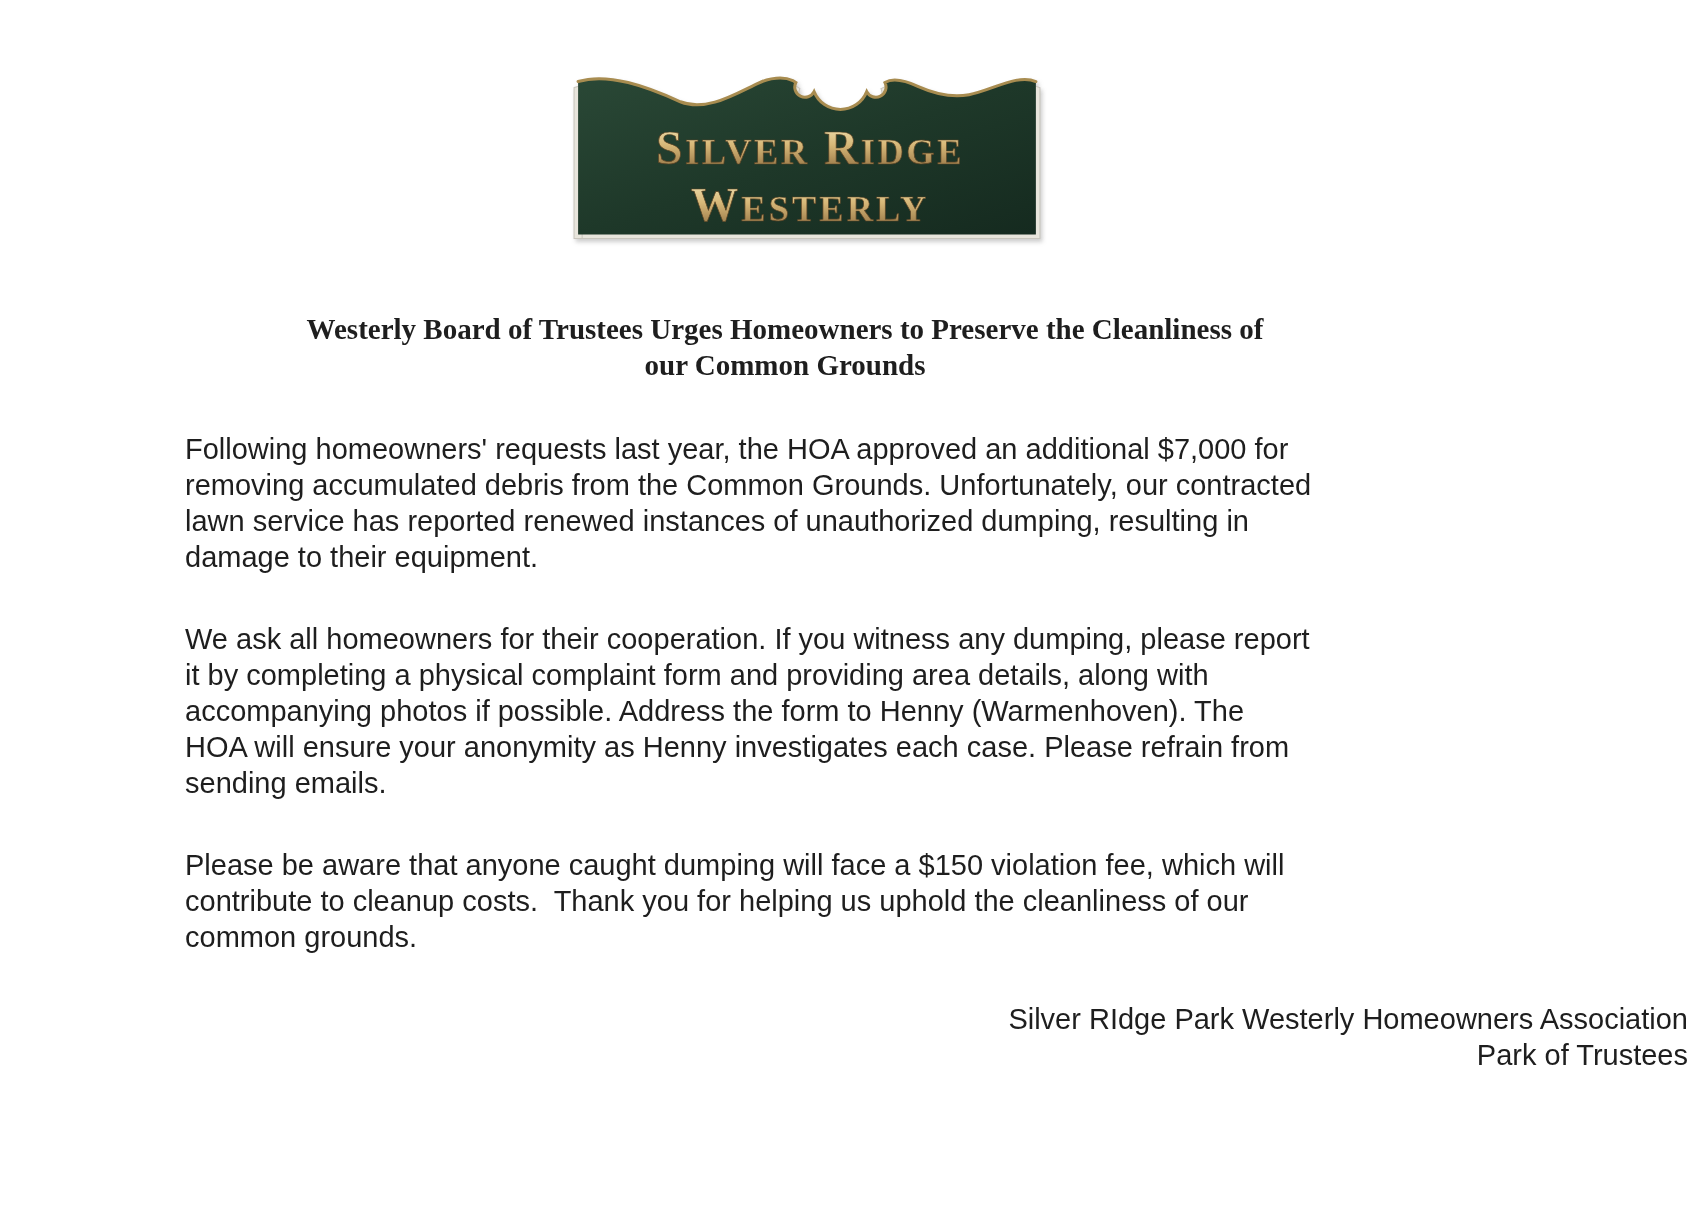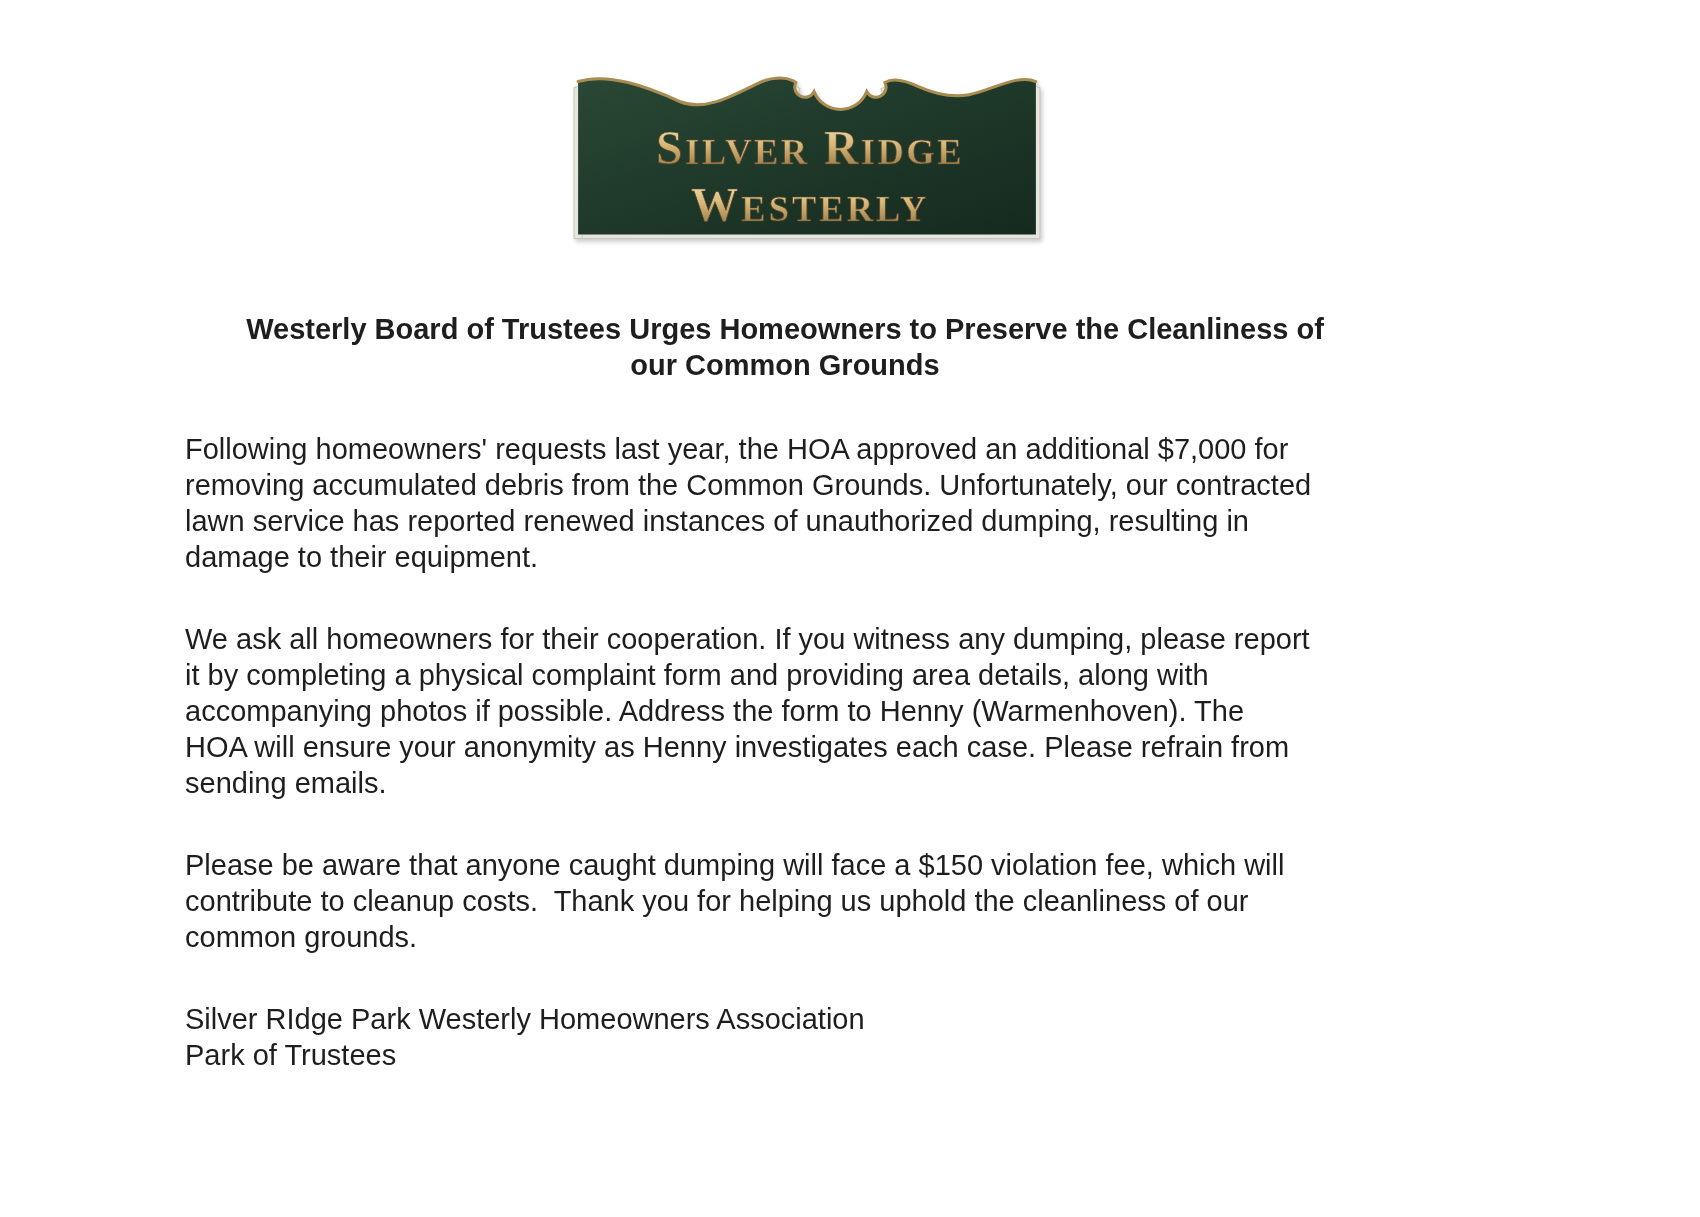--- a/index.html
+++ b/index.html
@@ -41,33 +41,34 @@
   .sign-text .small { font-size: 36px; }
   
   .title {
     width: 1200px;
     margin: 66px 0 48px 0;
     font-size: 29px;
     line-height: 36px;
     font-weight: bold;
     text-align: center;
     white-space: pre-wrap;
+    font-family: Liberation Serif, serif;
   }
   .para {
     width: 1340px;
     margin: 0 0 46px 0;
     font-size: 29px;
     line-height: 36px;
     white-space: pre-wrap;
   }
   .signature {
     font-size: 29px;
     line-height: 36px;
   }
-  .signature div { white-space: pre-wrap; }
+  .signature div { white-space: pre-wrap; text-align: right; }
 </style>
 </head>
 <body>
 
 <div class="page">
 
   <div class="sign-wrap">
     <svg class="sign-svg" width="476" height="173" viewBox="-6 2 470 170" xmlns="http://www.w3.org/2000/svg">
       <defs>
         <linearGradient id="panelGrad" x1="0" y1="0" x2="1" y2="1">

